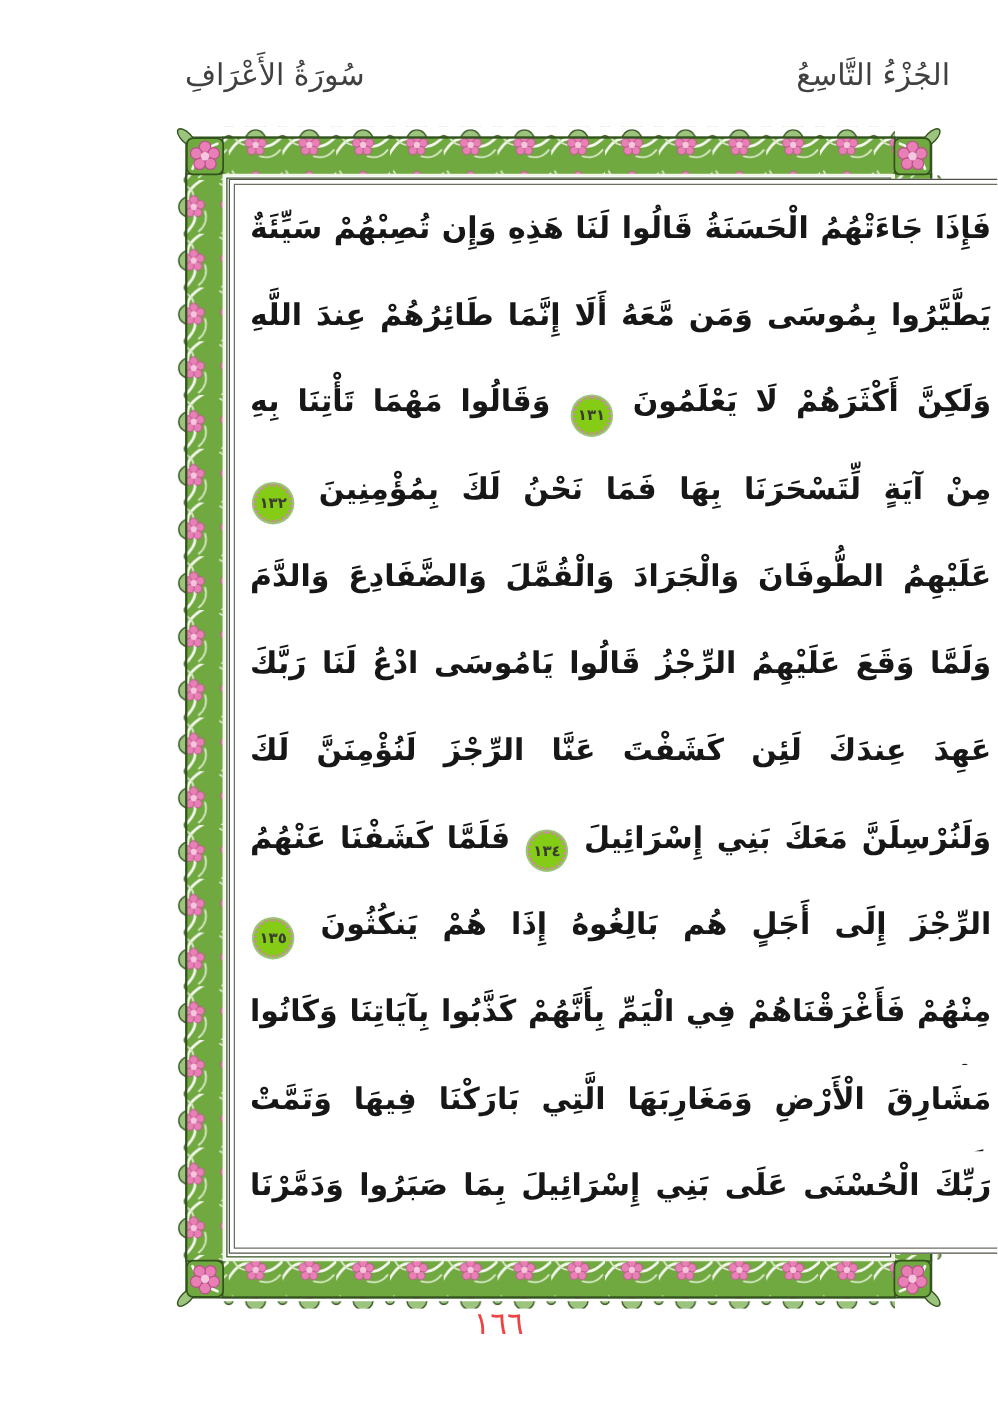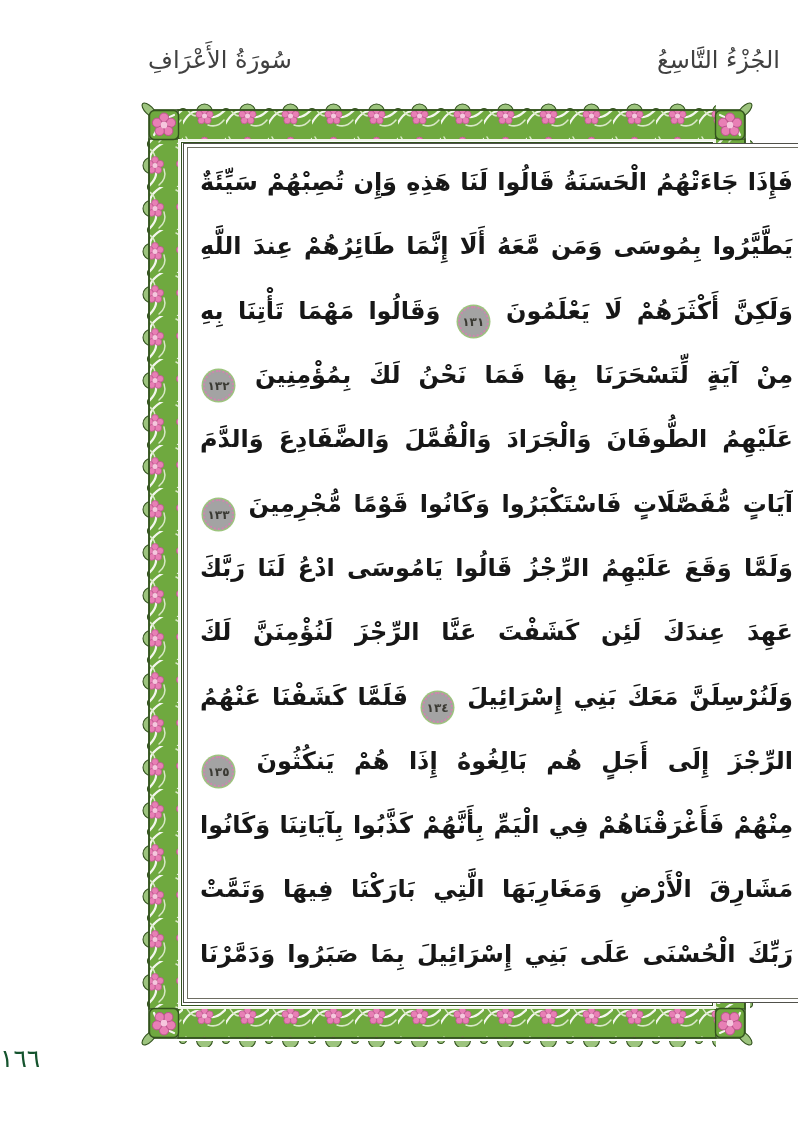--- a/index.html
+++ b/index.html
@@ -5,21 +5,21 @@
   html,body{margin:0;padding:0;background:#ffffff;}
   .page{
     position:relative;width:798px;height:1140px;background:#fff;overflow:hidden;
     font-family:"DejaVu Sans",sans-serif;
   }
   
   .hdr{
     position:absolute;top:46px;height:46px;direction:rtl;
     font-size:24px;color:#404040;letter-spacing:0;white-space:nowrap;
   }
-  .hdr-juz{right:18px;}
+  .hdr-juz{right:38px;}
   .hdr-surah{left:148px;}
   
   .border-frame{position:absolute;left:140px;top:101px;}
   .band-bg{fill:var(--green);}
   .band-edge{stroke:var(--green-dark);stroke-width:1.4;}
   .vine-white{fill:none;stroke:#f4f7ee;stroke-width:2.2;stroke-linecap:round;}
   .vine-light{fill:none;stroke:var(--leaf-light);stroke-width:1.5;stroke-linecap:round;}
   .petal{fill:var(--pink);stroke:var(--pink-dark);stroke-width:0.7;}
   .petal-center{fill:var(--pink-pale);stroke:none;}
   .bump{fill:var(--leaf-mid);stroke:var(--green-dark);stroke-width:1.1;}
@@ -37,29 +37,29 @@
   }
   .qline{
     flex:1;direction:rtl;unicode-bidi:embed;
     font-size:24px;line-height:54px;color:var(--ink);
     text-align:justify;text-align-last:justify;
     overflow:hidden;white-space:normal;
   }
   .ayah-marker{
     display:inline-flex;align-items:center;justify-content:center;
     width:27px;height:27px;border-radius:50%;
-    background:#a3a3a3;color:#3a3a33;font-size:12px;line-height:1;
+    background:#84cc16;color:#3a3a33;font-size:12px;line-height:1;
     border:2px dotted var(--pink-mid);
     box-shadow:0 0 0 1.5px var(--leaf-mid);
     vertical-align:-7px;margin:0 3px;
   }
   
   .page-number{
     position:absolute;left:0;top:1044px;width:100%;
-    text-align:left;font-size:25px;color:#14532d;direction:rtl;
+    text-align:center;font-size:25px;color:#ef4444;direction:rtl;
   }
 </style>
 </head>
 <body>
 
 <div class="page">
 
   <div class="hdr hdr-juz">الجُزْءُ التَّاسِعُ</div>
   <div class="hdr hdr-surah">سُورَةُ الأَعْرَافِ</div>
 
@@ -136,21 +136,20 @@
     <use href="#corner" transform="translate(605,937) scale(-1,-1)"></use>
   </svg>
 
   <div class="text-frame">
     <div class="text-frame-inner">
         <div class="qline"><span>فَإِذَا جَاءَتْهُمُ الْحَسَنَةُ قَالُوا لَنَا هَذِهِ وَإِن تُصِبْهُمْ سَيِّئَةٌ</span></div>
         <div class="qline"><span>يَطَّيَّرُوا بِمُوسَى وَمَن مَّعَهُ أَلَا إِنَّمَا طَائِرُهُمْ عِندَ اللَّهِ</span></div>
         <div class="qline"><span>وَلَكِنَّ أَكْثَرَهُمْ لَا يَعْلَمُونَ</span> <span class="ayah-marker">١٣١</span> <span>وَقَالُوا مَهْمَا تَأْتِنَا بِهِ</span></div>
         <div class="qline"><span>مِنْ آيَةٍ لِّتَسْحَرَنَا بِهَا فَمَا نَحْنُ لَكَ بِمُؤْمِنِينَ</span> <span class="ayah-marker">١٣٢</span> </div>
         <div class="qline"><span>عَلَيْهِمُ الطُّوفَانَ وَالْجَرَادَ وَالْقُمَّلَ وَالضَّفَادِعَ وَالدَّمَ</span></div>
-        <div class="qline"><span>آيَاتٍ مُّفَصَّلَاتٍ فَاسْتَكْبَرُوا وَكَانُوا قَوْمًا مُّجْرِمِينَ</span> <span class="ayah-marker">١٣٣</span></div>
         <div class="qline"><span>وَلَمَّا وَقَعَ عَلَيْهِمُ الرِّجْزُ قَالُوا يَامُوسَى ادْعُ لَنَا رَبَّكَ بِمَا</span></div>
         <div class="qline"><span>عَهِدَ عِندَكَ لَئِن كَشَفْتَ عَنَّا الرِّجْزَ لَنُؤْمِنَنَّ لَكَ</span></div>
         <div class="qline"><span>وَلَنُرْسِلَنَّ مَعَكَ بَنِي إِسْرَائِيلَ</span> <span class="ayah-marker">١٣٤</span> <span>فَلَمَّا كَشَفْنَا عَنْهُمُ</span></div>
         <div class="qline"><span>الرِّجْزَ إِلَى أَجَلٍ هُم بَالِغُوهُ إِذَا هُمْ يَنكُثُونَ</span> <span class="ayah-marker">١٣٥</span> </div>
         <div class="qline"><span>مِنْهُمْ فَأَغْرَقْنَاهُمْ فِي الْيَمِّ بِأَنَّهُمْ كَذَّبُوا بِآيَاتِنَا وَكَانُوا عَنْهَا</span></div>
         <div class="qline"><span>مَشَارِقَ الْأَرْضِ وَمَغَارِبَهَا الَّتِي بَارَكْنَا فِيهَا وَتَمَّتْ كَلِمَتُ</span></div>
         <div class="qline"><span>رَبِّكَ الْحُسْنَى عَلَى بَنِي إِسْرَائِيلَ بِمَا صَبَرُوا وَدَمَّرْنَا</span></div>
       </div>
   </div>
 

